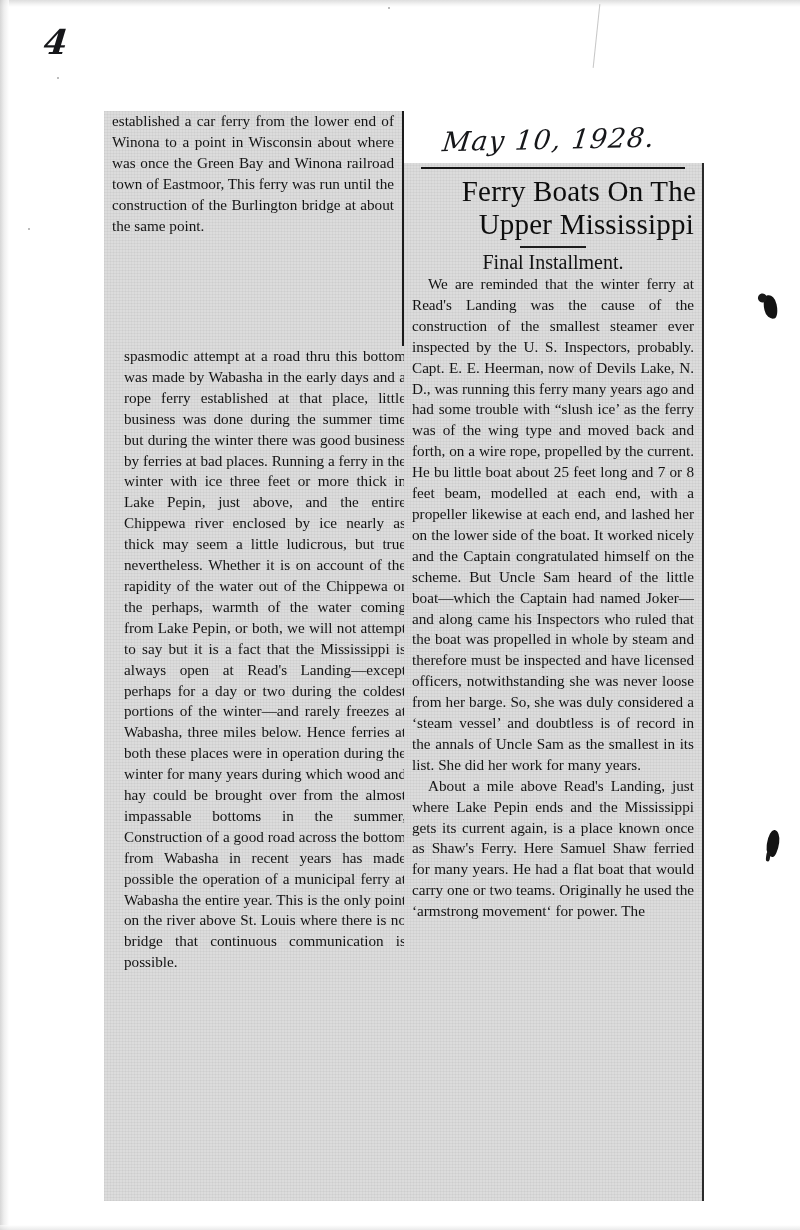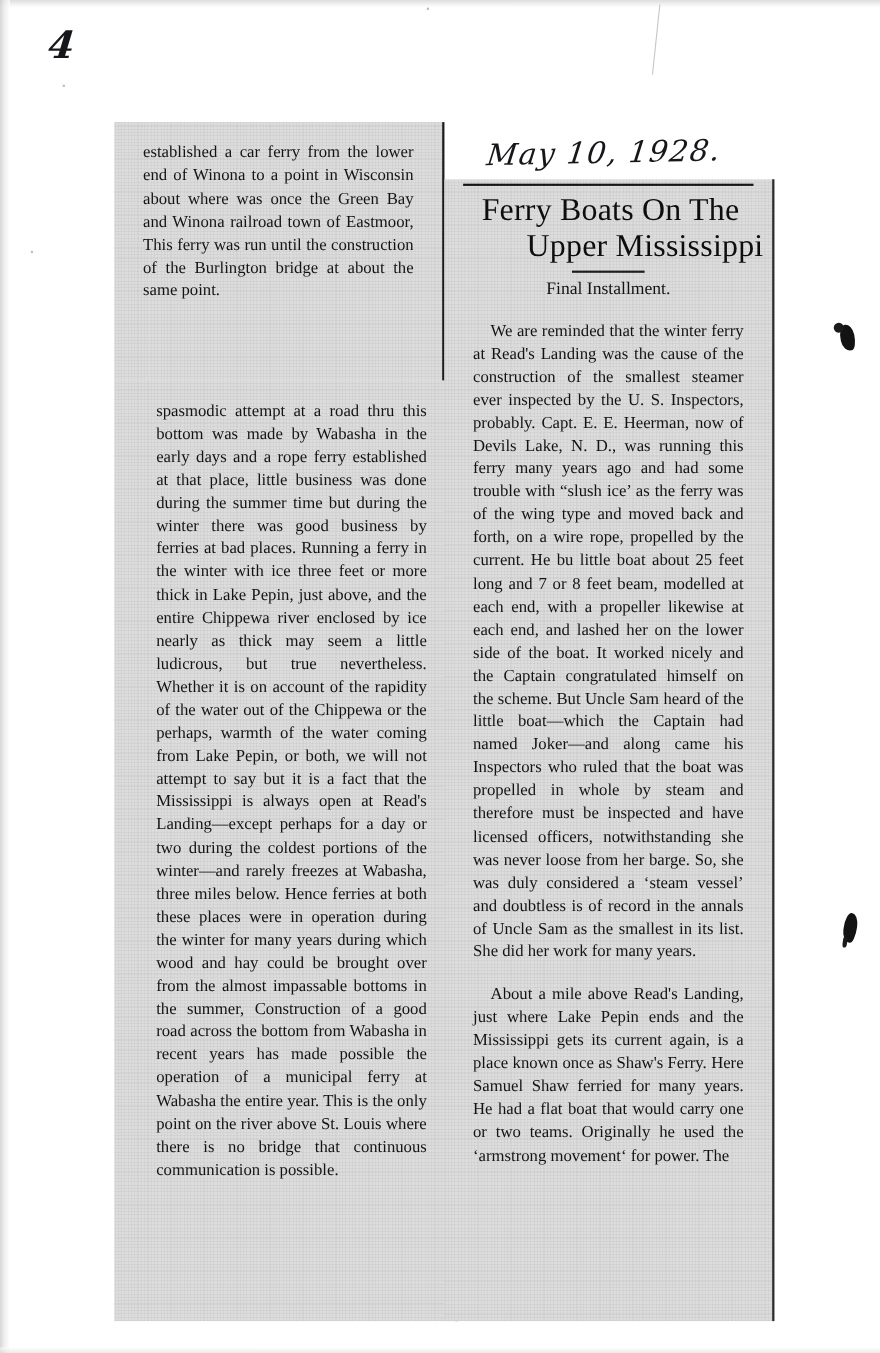--- a/index.html
+++ b/index.html
@@ -111,52 +111,52 @@
   .col-text {
     padding: 0 8px;
     font-size: 15.2px;
     line-height: 20.9px;
     text-align: justify;
     text-justify: inter-word;
     color: #131313;
     hyphens: none;
   }
   .col-text p {
-    margin: 18px;
+    margin: 0;
   }
   .col-text p.indent {
     text-indent: 16px;
   }
 
   
   .rule-top {
     width: 264px;
     height: 2px;
     background: #161616;
     margin: 4px auto 6px auto;
   }
   #headline {
     padding: 0 6px;
     font-family: "Liberation Serif", serif;
     font-size: 29px;
     line-height: 33px;
     color: #0d0d0d;
     letter-spacing: .2px;
   }
-  #headline .line1 { display: block; text-align: center; padding-left: 4px; }
+  #headline .line1 { display: block; text-align: right; padding-left: 4px; }
   #headline .line2 { display: block; text-align: right; padding-right: 2px; }
   .rule-mid {
     width: 66px;
     height: 2px;
     background: #1d1d1d;
     margin: 5px auto 4px auto;
   }
   #subhead {
     text-align: center;
-    font-size: 16px;
+    font-size: 20px;
     line-height: 21px;
     color: #131313;
     margin-bottom: 1px;
   }
 
   
   .ink-blot {
     position: absolute;
     background: #131313;
     border-radius: 48% 52% 40% 60% / 55% 45% 58% 42%;

